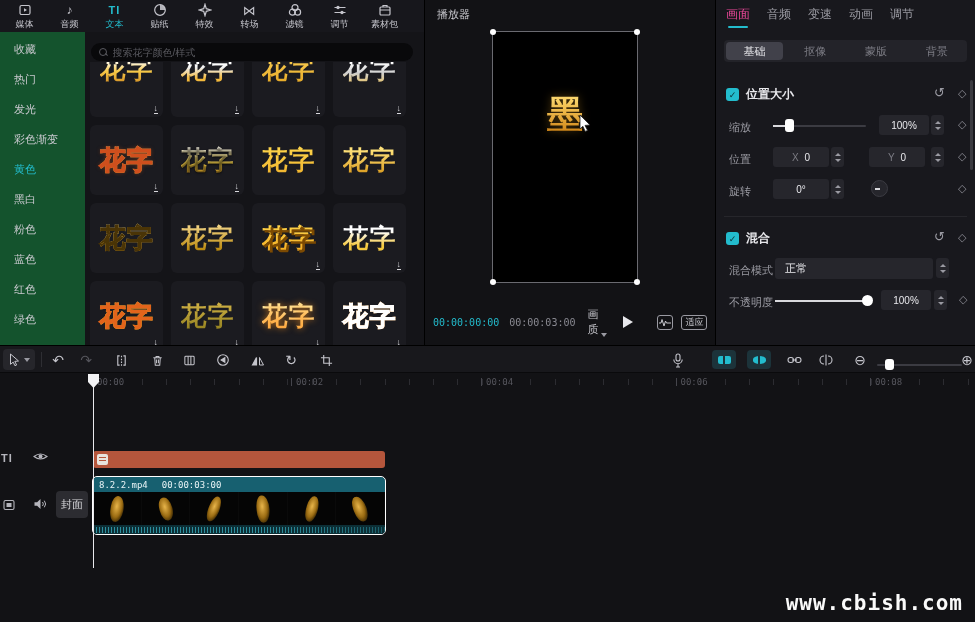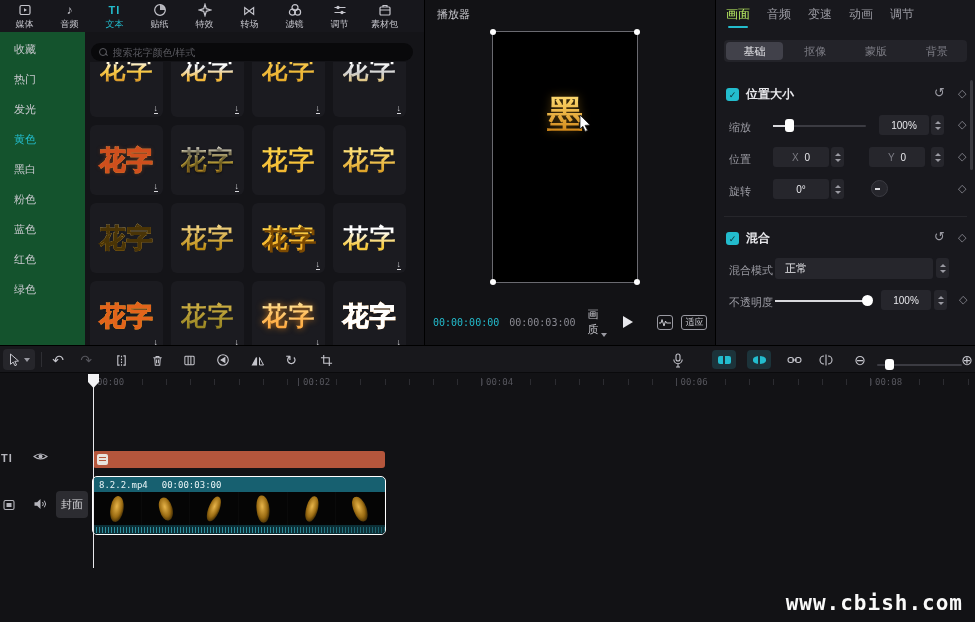--- a/index.html
+++ b/index.html
@@ -71,21 +71,21 @@
   .chev { width:0; height:0; border-left:3.5px solid transparent; border-right:3.5px solid transparent; border-top:4px solid #9a9aa2; }
   #play-btn { margin-left:16px; width:0; height:0; border-left:10px solid #e8e8ec; border-top:6.5px solid transparent; border-bottom:6.5px solid transparent; cursor:pointer; }
   #wave-btn { margin-left:24px; width:20px; height:15px; border:1px solid #9a9aa2; border-radius:3px; display:flex; align-items:center; justify-content:center; cursor:pointer; }
   #fit-btn { margin-left:8px; min-width:26px; height:15px; border:1px solid #9a9aa2; border-radius:3px; color:#c9c9cf; font-size:9px; display:flex; align-items:center; justify-content:center; padding:0 2px; cursor:pointer; }
   #fs-btn { margin-left:12px; cursor:pointer; }
 
   
   #inspector { left:716px; top:0; width:259px; height:345px; background:#18181d; }
   #insp-tabs { left:10px; top:6px; display:flex; gap:17px; position:absolute; }
   .itab { font-size:12px; color:#9a9aa2; cursor:pointer; padding-bottom:5px; position:relative; }
-  .itab.active { color:#bef264; }
+  .itab.active { color:#ec4899; }
   .itab.active::after { content:""; position:absolute; left:2px; right:2px; bottom:0; height:2px; background:#23bccd; border-radius:1px; }
   #subtabs { left:8px; top:40px; width:243px; height:22px; background:#232329; border-radius:4px; display:flex; position:absolute; }
   .stab { flex:1; display:flex; align-items:center; justify-content:center; font-size:11px; color:#7c7c84; cursor:pointer; border-radius:4px; margin:2px; }
   .stab.active { background:#41414a; color:#e8e8ec; }
   .sec-head { position:absolute; display:flex; align-items:center; gap:7px; }
   .cb { width:13px; height:13px; border-radius:3px; background:#23bccd; color:#0b2d32; font-size:9px; font-weight:bold; display:flex; align-items:center; justify-content:center; cursor:pointer; }
   .sec-title { font-size:12px; font-weight:bold; color:#e8e8ec; }
   .rst { position:absolute; color:#9a9aa2; font-size:13px; cursor:pointer; line-height:13px; }
   .dia { position:absolute; color:#8a8a92; font-size:11px; cursor:pointer; line-height:12px; }
   .plabel { position:absolute; font-size:11px; color:#9a9aa2; }
@@ -232,20 +232,21 @@
             <path d="M5 4V2.5h4V4 M2 7h10"></path>
           </svg>
         </span>
         <span class="t-lb">素材包</span>
       </div>
     </div>
   <div id="sidebar" class="abs">
       <div class="cat">收藏</div>
       <div class="cat">热门</div>
       <div class="cat">发光</div>
+      <div class="cat">彩色渐变</div>
       <div class="cat active">黄色</div>
       <div class="cat">黑白</div>
       <div class="cat">粉色</div>
       <div class="cat">蓝色</div>
       <div class="cat">红色</div>
       <div class="cat">绿色</div>
     </div>
   <div id="content" class="abs">
     <div id="grid">
         <div class="tile s1 row1">
@@ -531,21 +532,21 @@
       <div class="track" style="background:#3b3b42;">
           <div class="knob" style="left:8px;width:9px;height:11px;top:-5px;"></div>
         </div>
     </div>
     <span class="tbtn" style="left:957px;">⊕</span>
   </div>
 
   <div id="ruler" class="abs">
     <div id="ruler-ticks"></div>
   <span class="rlab" style="left: 97px;">00:00</span>
-      <span class="rlab" style="left: 303px;">00:02</span>
+      <span class="rlab" style="left: 296px;">00:02</span>
       <span class="rlab" style="left: 486px;">00:04</span>
       <span class="rlab" style="left: 680.5px;">00:06</span>
       <span class="rlab" style="left: 875px;">00:08</span>
     </div>
   <div id="playhead-line" class="abs"></div>
   <div id="playhead-flag" class="abs"></div>
 
   <span class="trk-ic" style="left:1px;top:106px;font-size:11px;font-weight:bold;letter-spacing:1px;">TI</span>
   <span class="trk-ic" style="left:33px;top:105px;">
     <svg width="15" height="11" viewBox="0 0 15 11">

